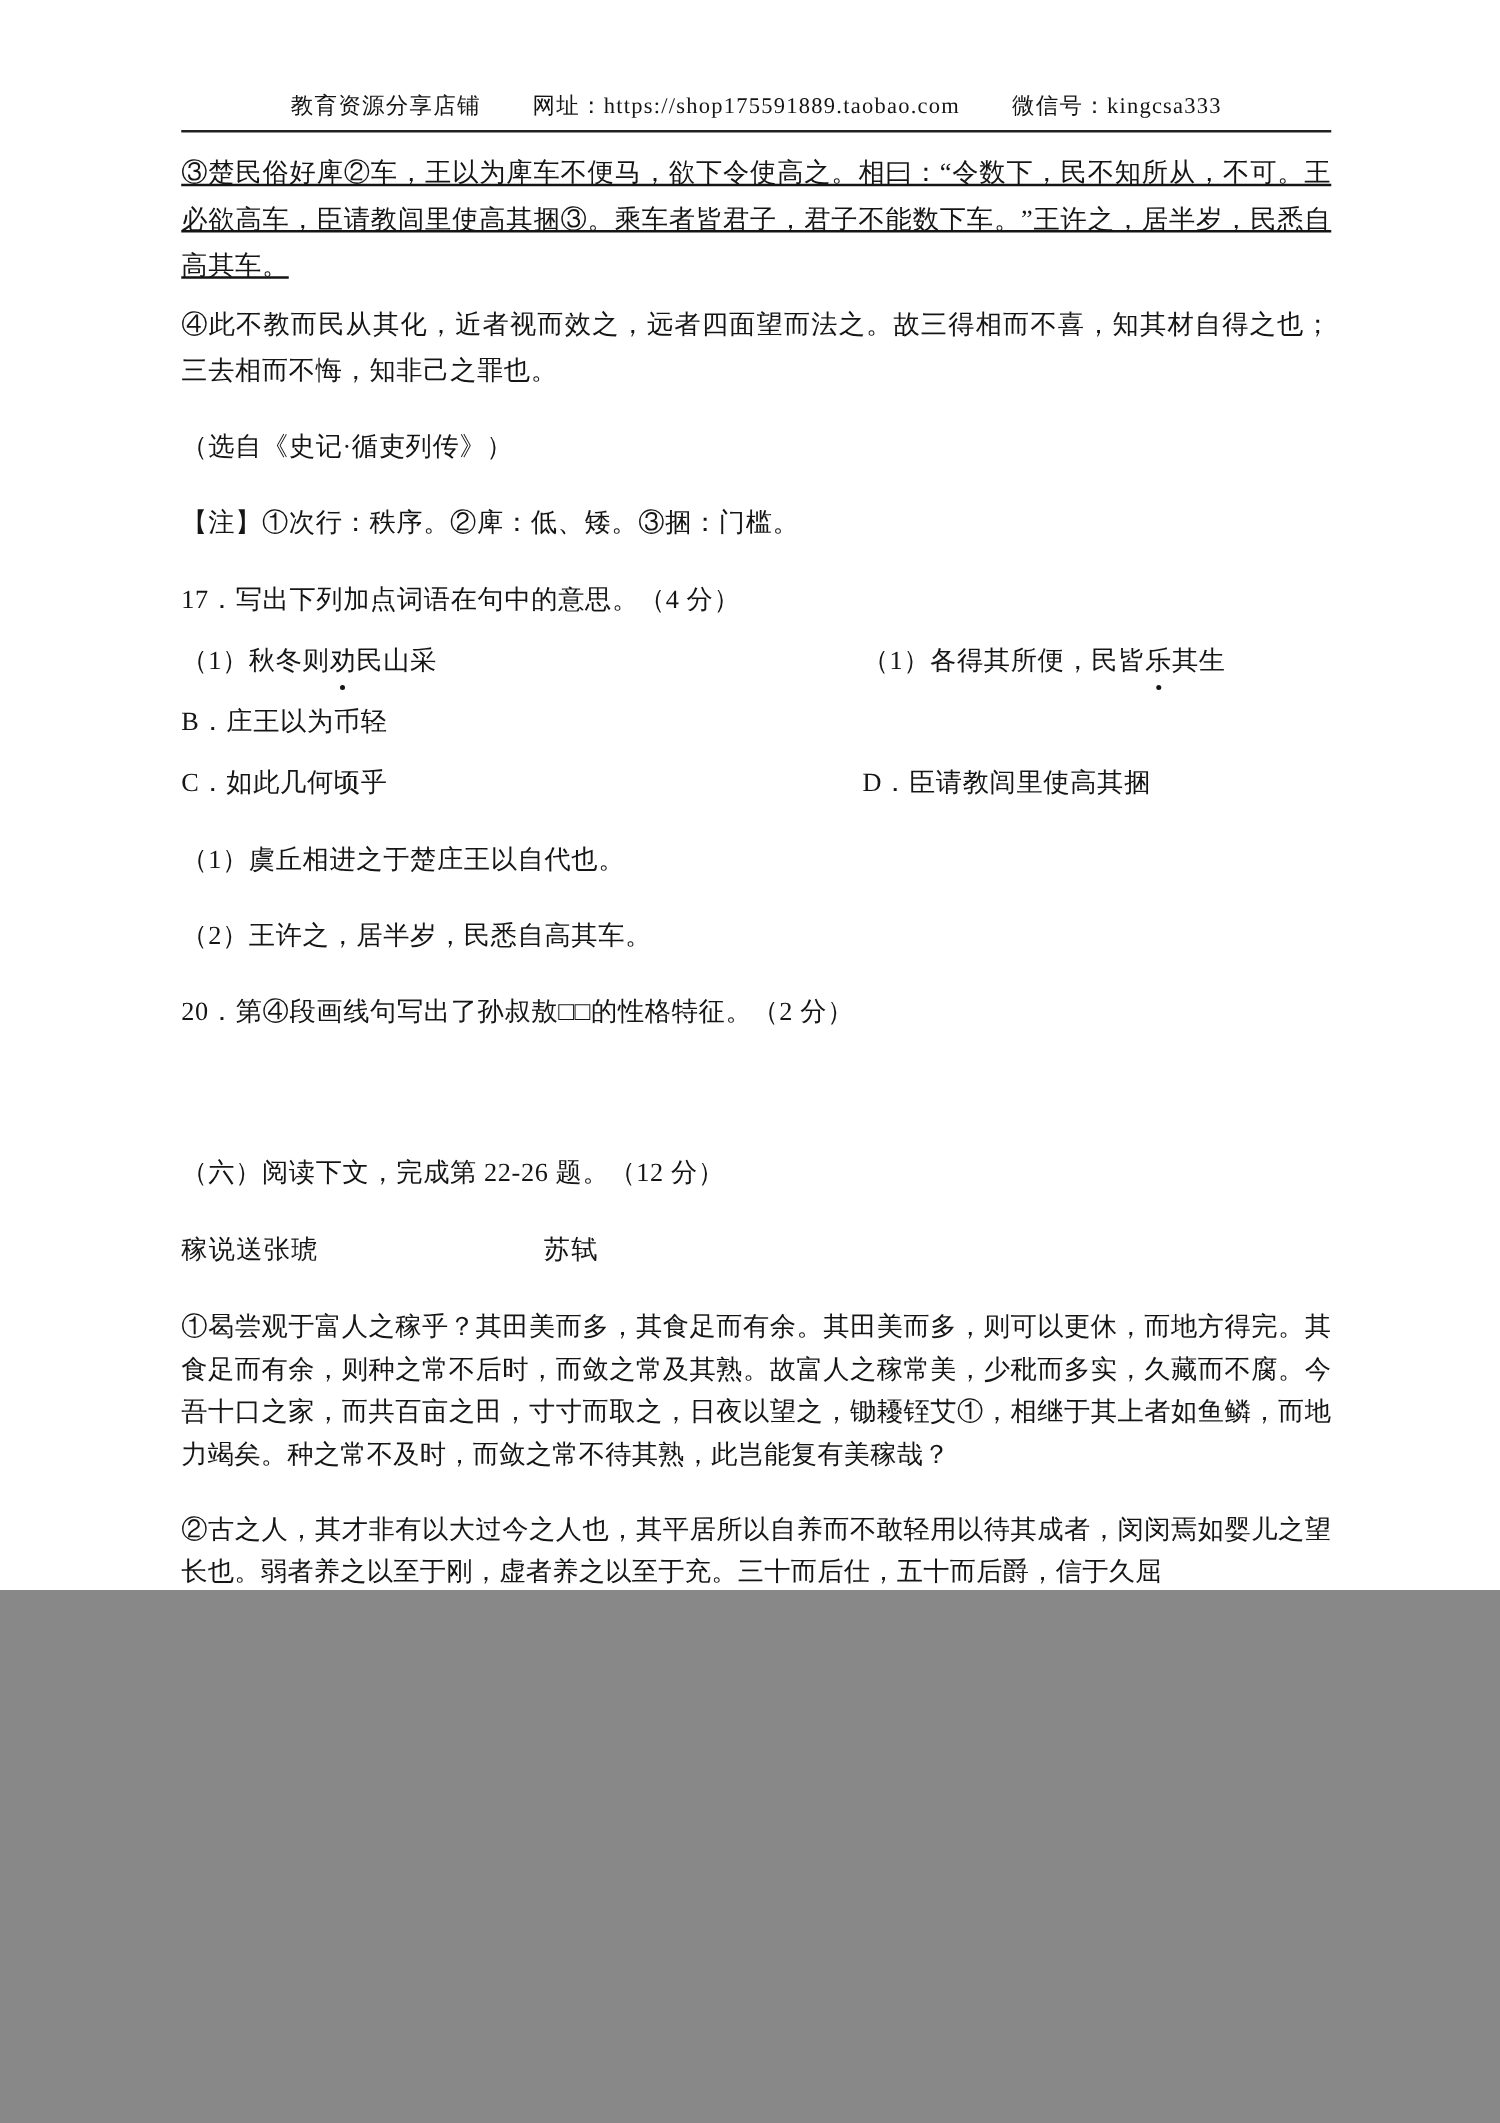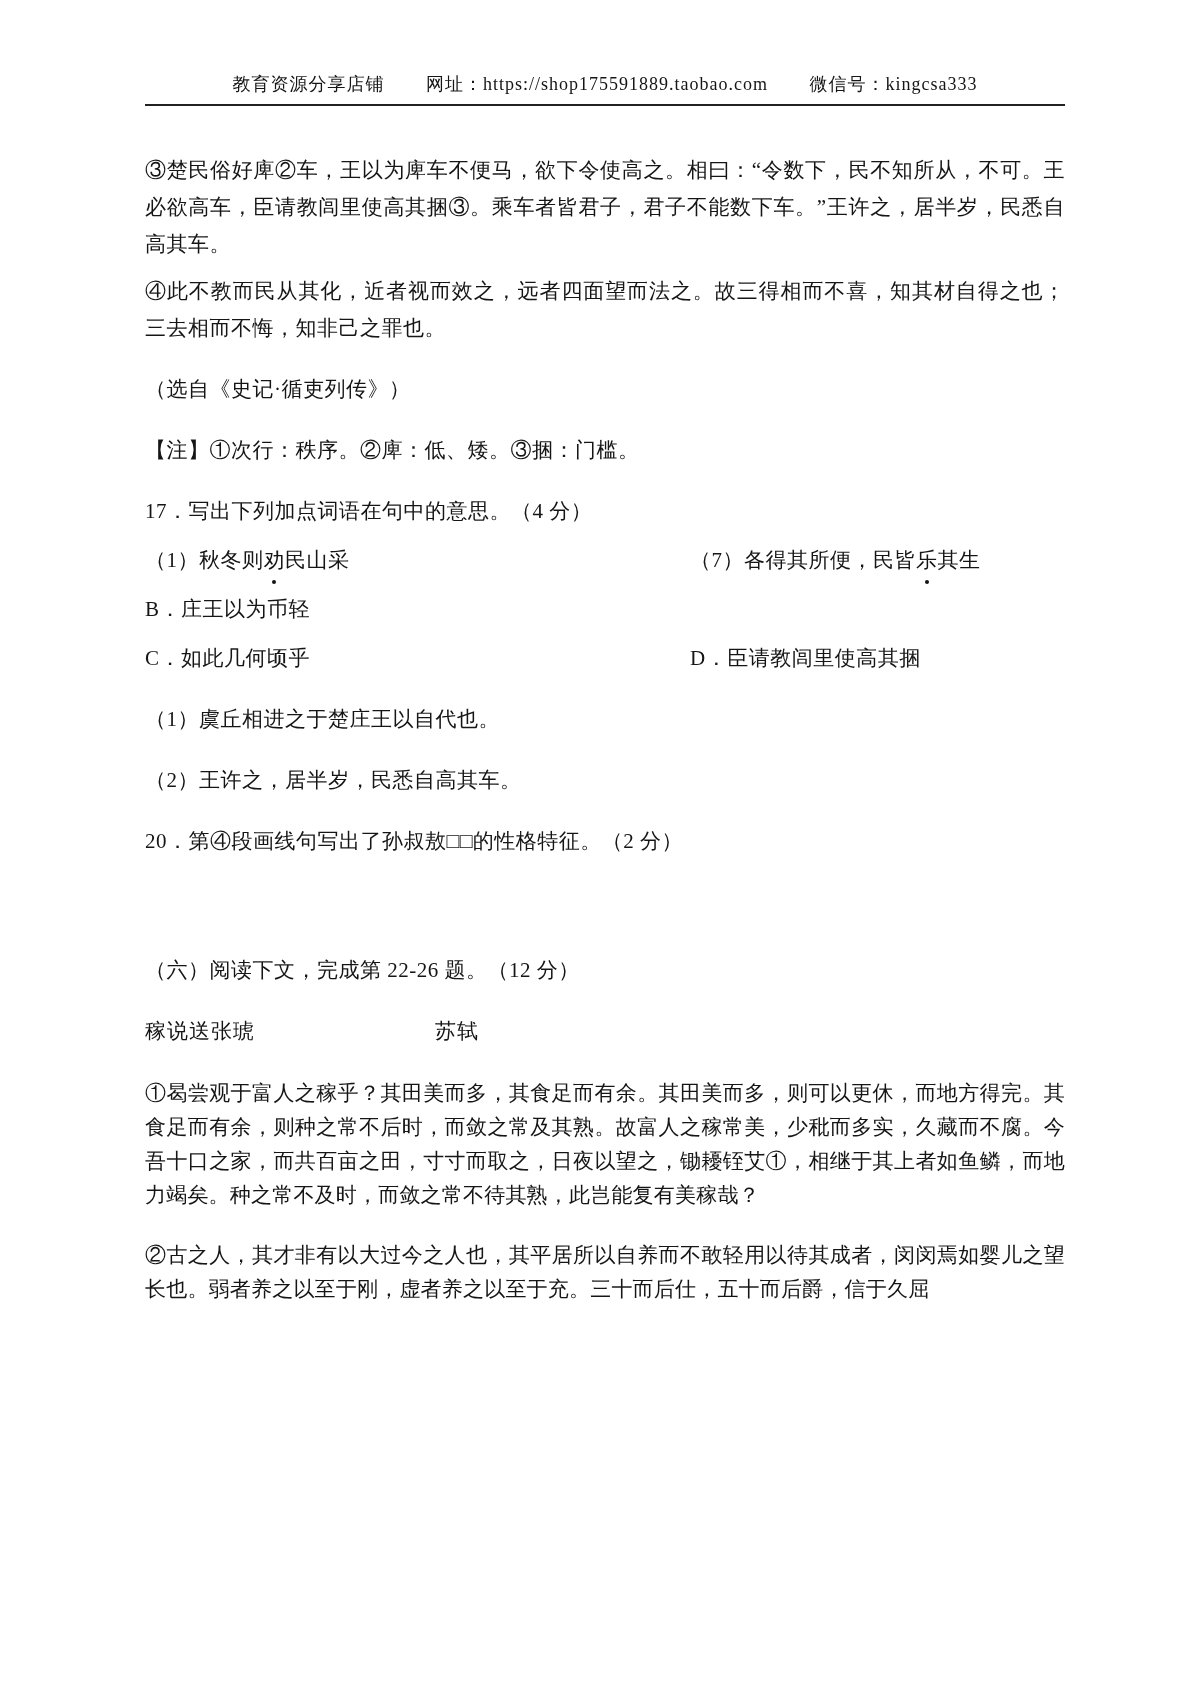--- a/index.html
+++ b/index.html
@@ -1,18 +1,18 @@
 <!DOCTYPE html>
 <html><head>
 <meta charset="utf-8">
 <style>
   html,body{margin:0;padding:0;background:#888;}
   .page{
     position:relative;
-    width:1200px;height:1698px;
+    width:1200px;height:1272px;
     margin:0 auto;
     background:#ffffff;
     font-family:"Liberation Serif","DejaVu Serif",serif;
     color:#151515;
     overflow:hidden;
   }
   .content{margin:0 135px 0 145px;}
   .hdr{
     padding-top:72px;
     text-align:center;
@@ -22,21 +22,21 @@
   }
   .hdr .seg{margin:0 18px;}
   .rule{border:none;border-top:2px solid #222;margin:8px 0 0 0;}
   .blk{
     font-size:21px;
     line-height:37px;
     margin:24px 0 0 0;
     text-align:justify;
     letter-spacing:0.5px;
   }
-  .first-blk{margin-top:46px;}
+  .first-blk{margin-top:14px;text-decoration:underline;}
   .tight{margin-top:10px;}
   .row2{display:flex;margin-top:12px;font-size:21px;line-height:37px;letter-spacing:0.5px;}
   .col-l{width:545px;flex:0 0 545px;}
   .col-r{flex:1;}
   .dot-under{position:relative;display:inline-block;}
   .dot-under::after{
     content:"";position:absolute;left:50%;transform:translateX(-50%);
     bottom:-5px;width:4px;height:4px;border-radius:50%;background:#151515;
   }
   .sec-gap{margin-top:92px;}
@@ -66,21 +66,21 @@
 
     <div class="blk">【注】①次行：秩序。②庳：低、矮。③捆：门槛。</div>
 
     <div class="blk">17．写出下列加点词语在句中的意思。（4 分）</div>
 
     <div class="row2">
       <div class="col-l">
         <span>（1）秋冬则</span><span class="dot-under">劝</span><span>民山采</span>
       </div>
       <div class="col-r">
-        <span>（7）各得其所便，民皆</span><span class="dot-under">乐</span><span>其生</span>
+        <span>（1）各得其所便，民皆</span><span class="dot-under">乐</span><span>其生</span>
       </div>
     </div>
 
 
 
     <div class="row2">
       <div class="col-r">B．庄王以为币轻</div>
     </div>
     <div class="row2">
       <div class="col-l">C．如此几何顷乎</div>

